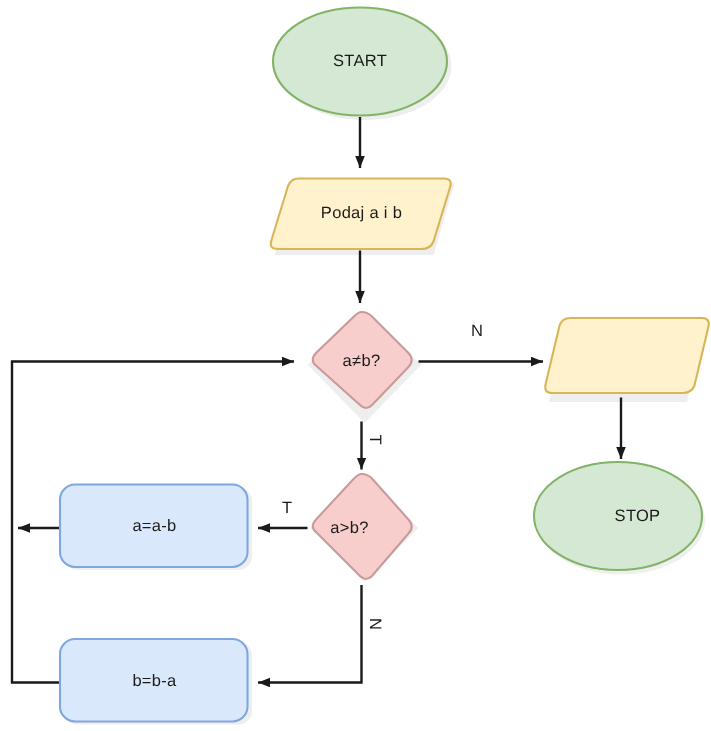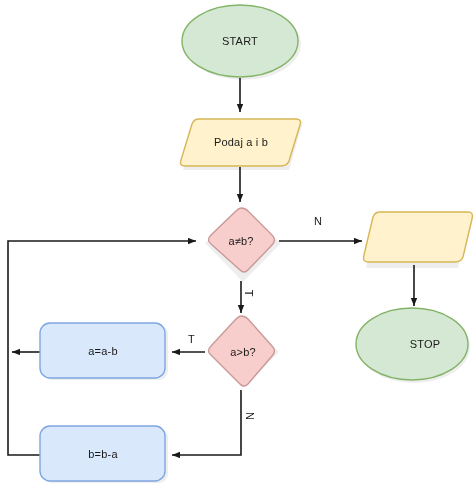--- a/index.html
+++ b/index.html
@@ -110,21 +110,21 @@
 
   <div class="node-label" style="left:182px; top:25px; width:116px; height:32px;">START</div>
 
   <div class="node-label" style="left:207px; top:228px; width:68px; height:26px;">a≠b?</div>
 
   <div class="node-label" style="left:183px; top:126px; width:116px; height:32px;">Podaj a i b</div>
 
 
   <div class="node-label" style="left:370px; top:329px; width:110px; height:30px;">STOP</div>
 
-  <div class="node-label" style="left:210px; top:339px; width:66px; height:26px;">a&gt;b?</div>
+  <div class="node-label" style="left:200px; top:339px; width:66px; height:26px;">a&gt;b?</div>
 
   <div class="node-label" style="left:42px; top:440px; width:122px; height:28px;">b=b-a</div>
 
   <div class="node-label" style="left:42px; top:337px; width:122px; height:28px;">a=a-b</div>
 
   <div class="edge-label" style="left:314px; top:215px;">N</div>
 
   <div class="edge-label rot" style="left:246px; top:287px;">T</div>
 
   <div class="edge-label" style="left:188px; top:333px;">T</div>

